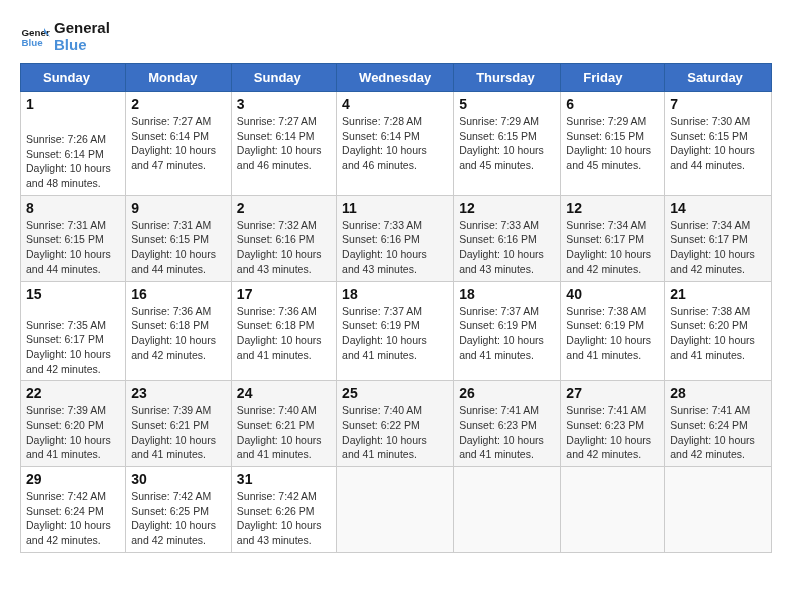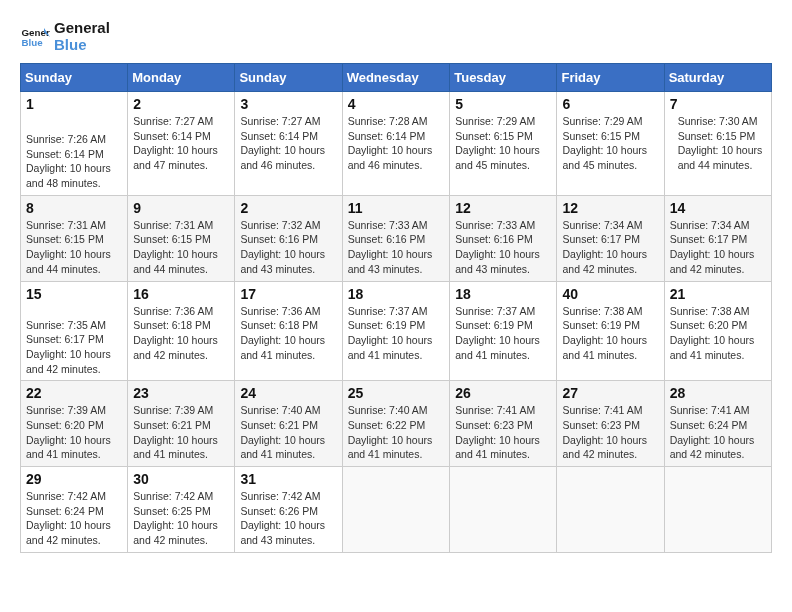--- a/index.html
+++ b/index.html
@@ -39,21 +39,21 @@
     }
     .calendar {
       width: 100%;
       border-collapse: collapse;
       font-size: 11px;
     }
     .calendar th {
       background-color: #3a6fc4;
       color: #fff;
       text-align: left;
-      padding: 6px 4px;
+      padding: 6px 22px;
       font-size: 13px;
       font-weight: bold;
       border: 1px solid #2a5fa4;
     }
     .calendar td {
       border: 1px solid #ccc;
       vertical-align: top;
       padding: 4px 5px;
       width: 108px;
       min-height: 80px;
@@ -98,21 +98,21 @@
   </div>
 </div>
 
 <table class="calendar">
   <thead>
     <tr>
     <th>Sunday</th>
         <th>Monday</th>
         <th>Sunday</th>
         <th>Wednesday</th>
-        <th>Tuesday</th>
+        <th>Thursday</th>
         <th>Friday</th>
         <th>Saturday</th>
       </tr>
   </thead>
   <tbody id="calendar-body">
   <tr>
         <td>
           <div class="day-num">1</div>
           <div class="day-info" style="white-space: pre-line; margin-top: 20px;">Sunrise: 7:26 AM
 Sunset: 6:14 PM
@@ -149,21 +149,21 @@
         </td>
         <td>
           <div class="day-num">6</div>
           <div class="day-info" style="white-space: pre-line;">Sunrise: 7:29 AM
 Sunset: 6:15 PM
 Daylight: 10 hours
 and 45 minutes.</div>
         </td>
         <td>
           <div class="day-num">7</div>
-          <div class="day-info" style="white-space: pre-line; margin-left: 8px;">Sunrise: 7:30 AM
+          <div class="day-info" style="white-space: pre-line;">Sunrise: 7:30 AM
 Sunset: 6:15 PM
 Daylight: 10 hours
 and 44 minutes.</div>
         </td>
       </tr>
       <tr>
         <td>
           <div class="day-num">8</div>
           <div class="day-info" style="white-space: pre-line;">Sunrise: 7:31 AM
 Sunset: 6:15 PM

